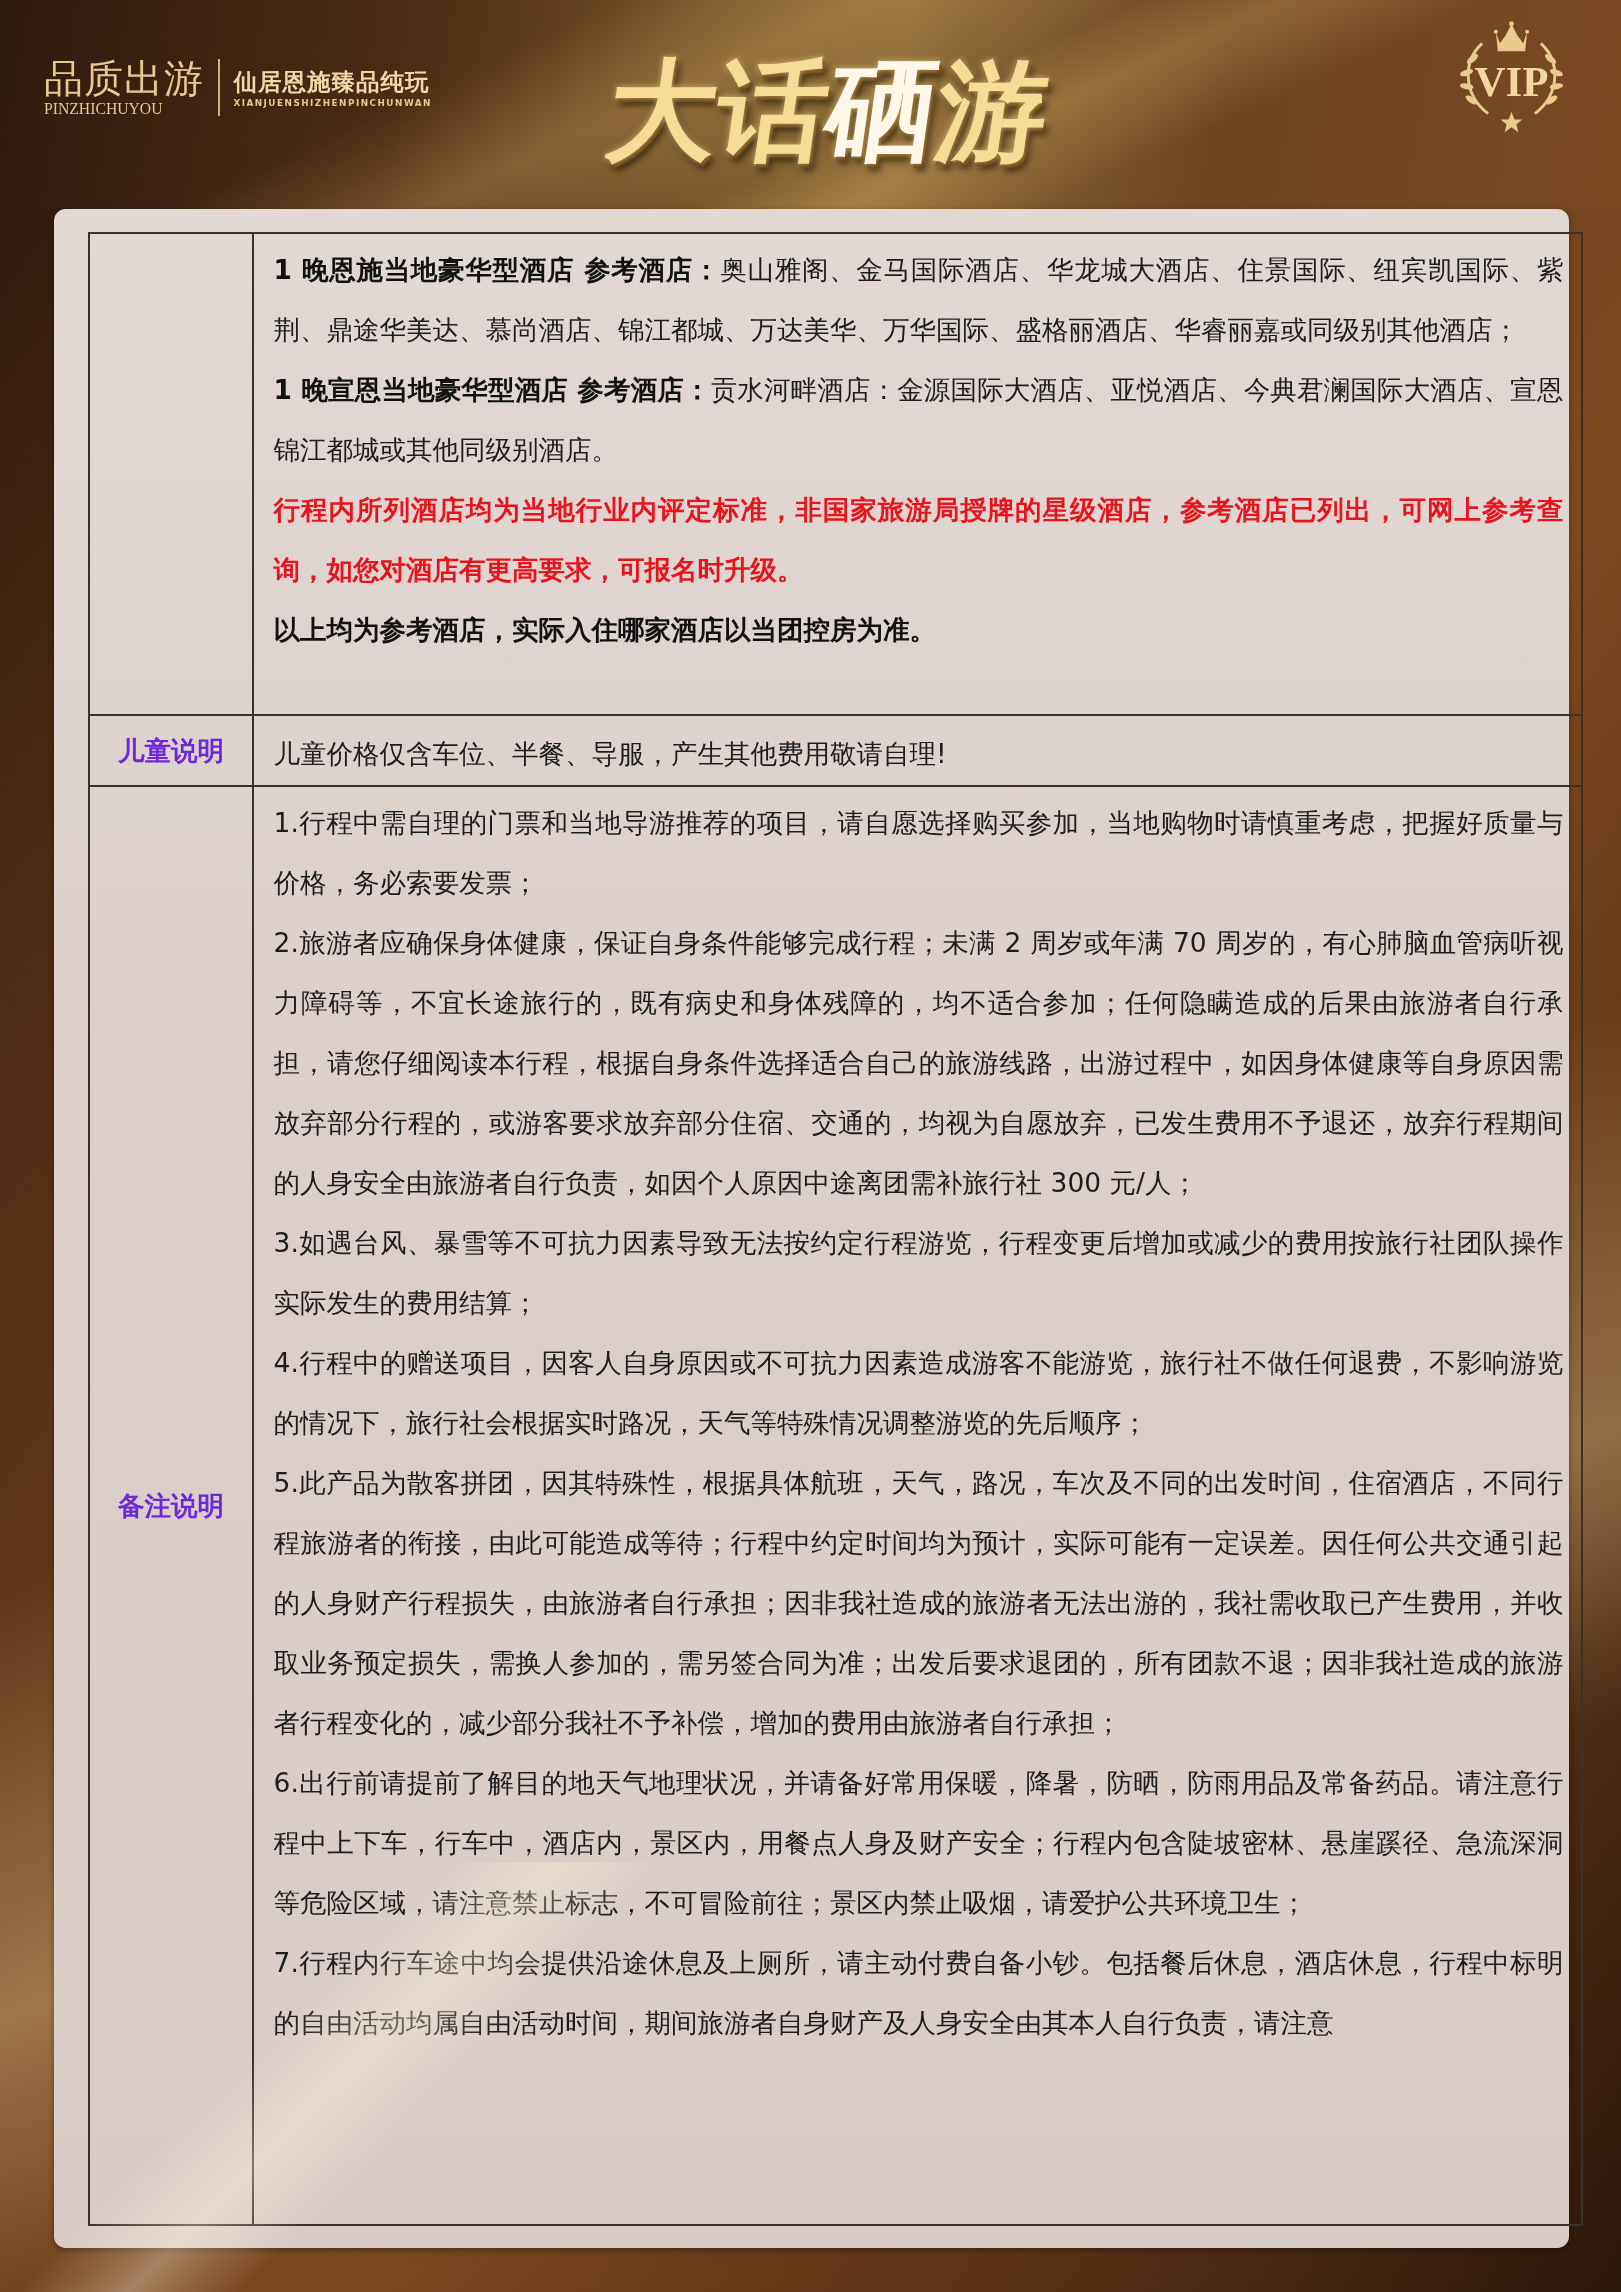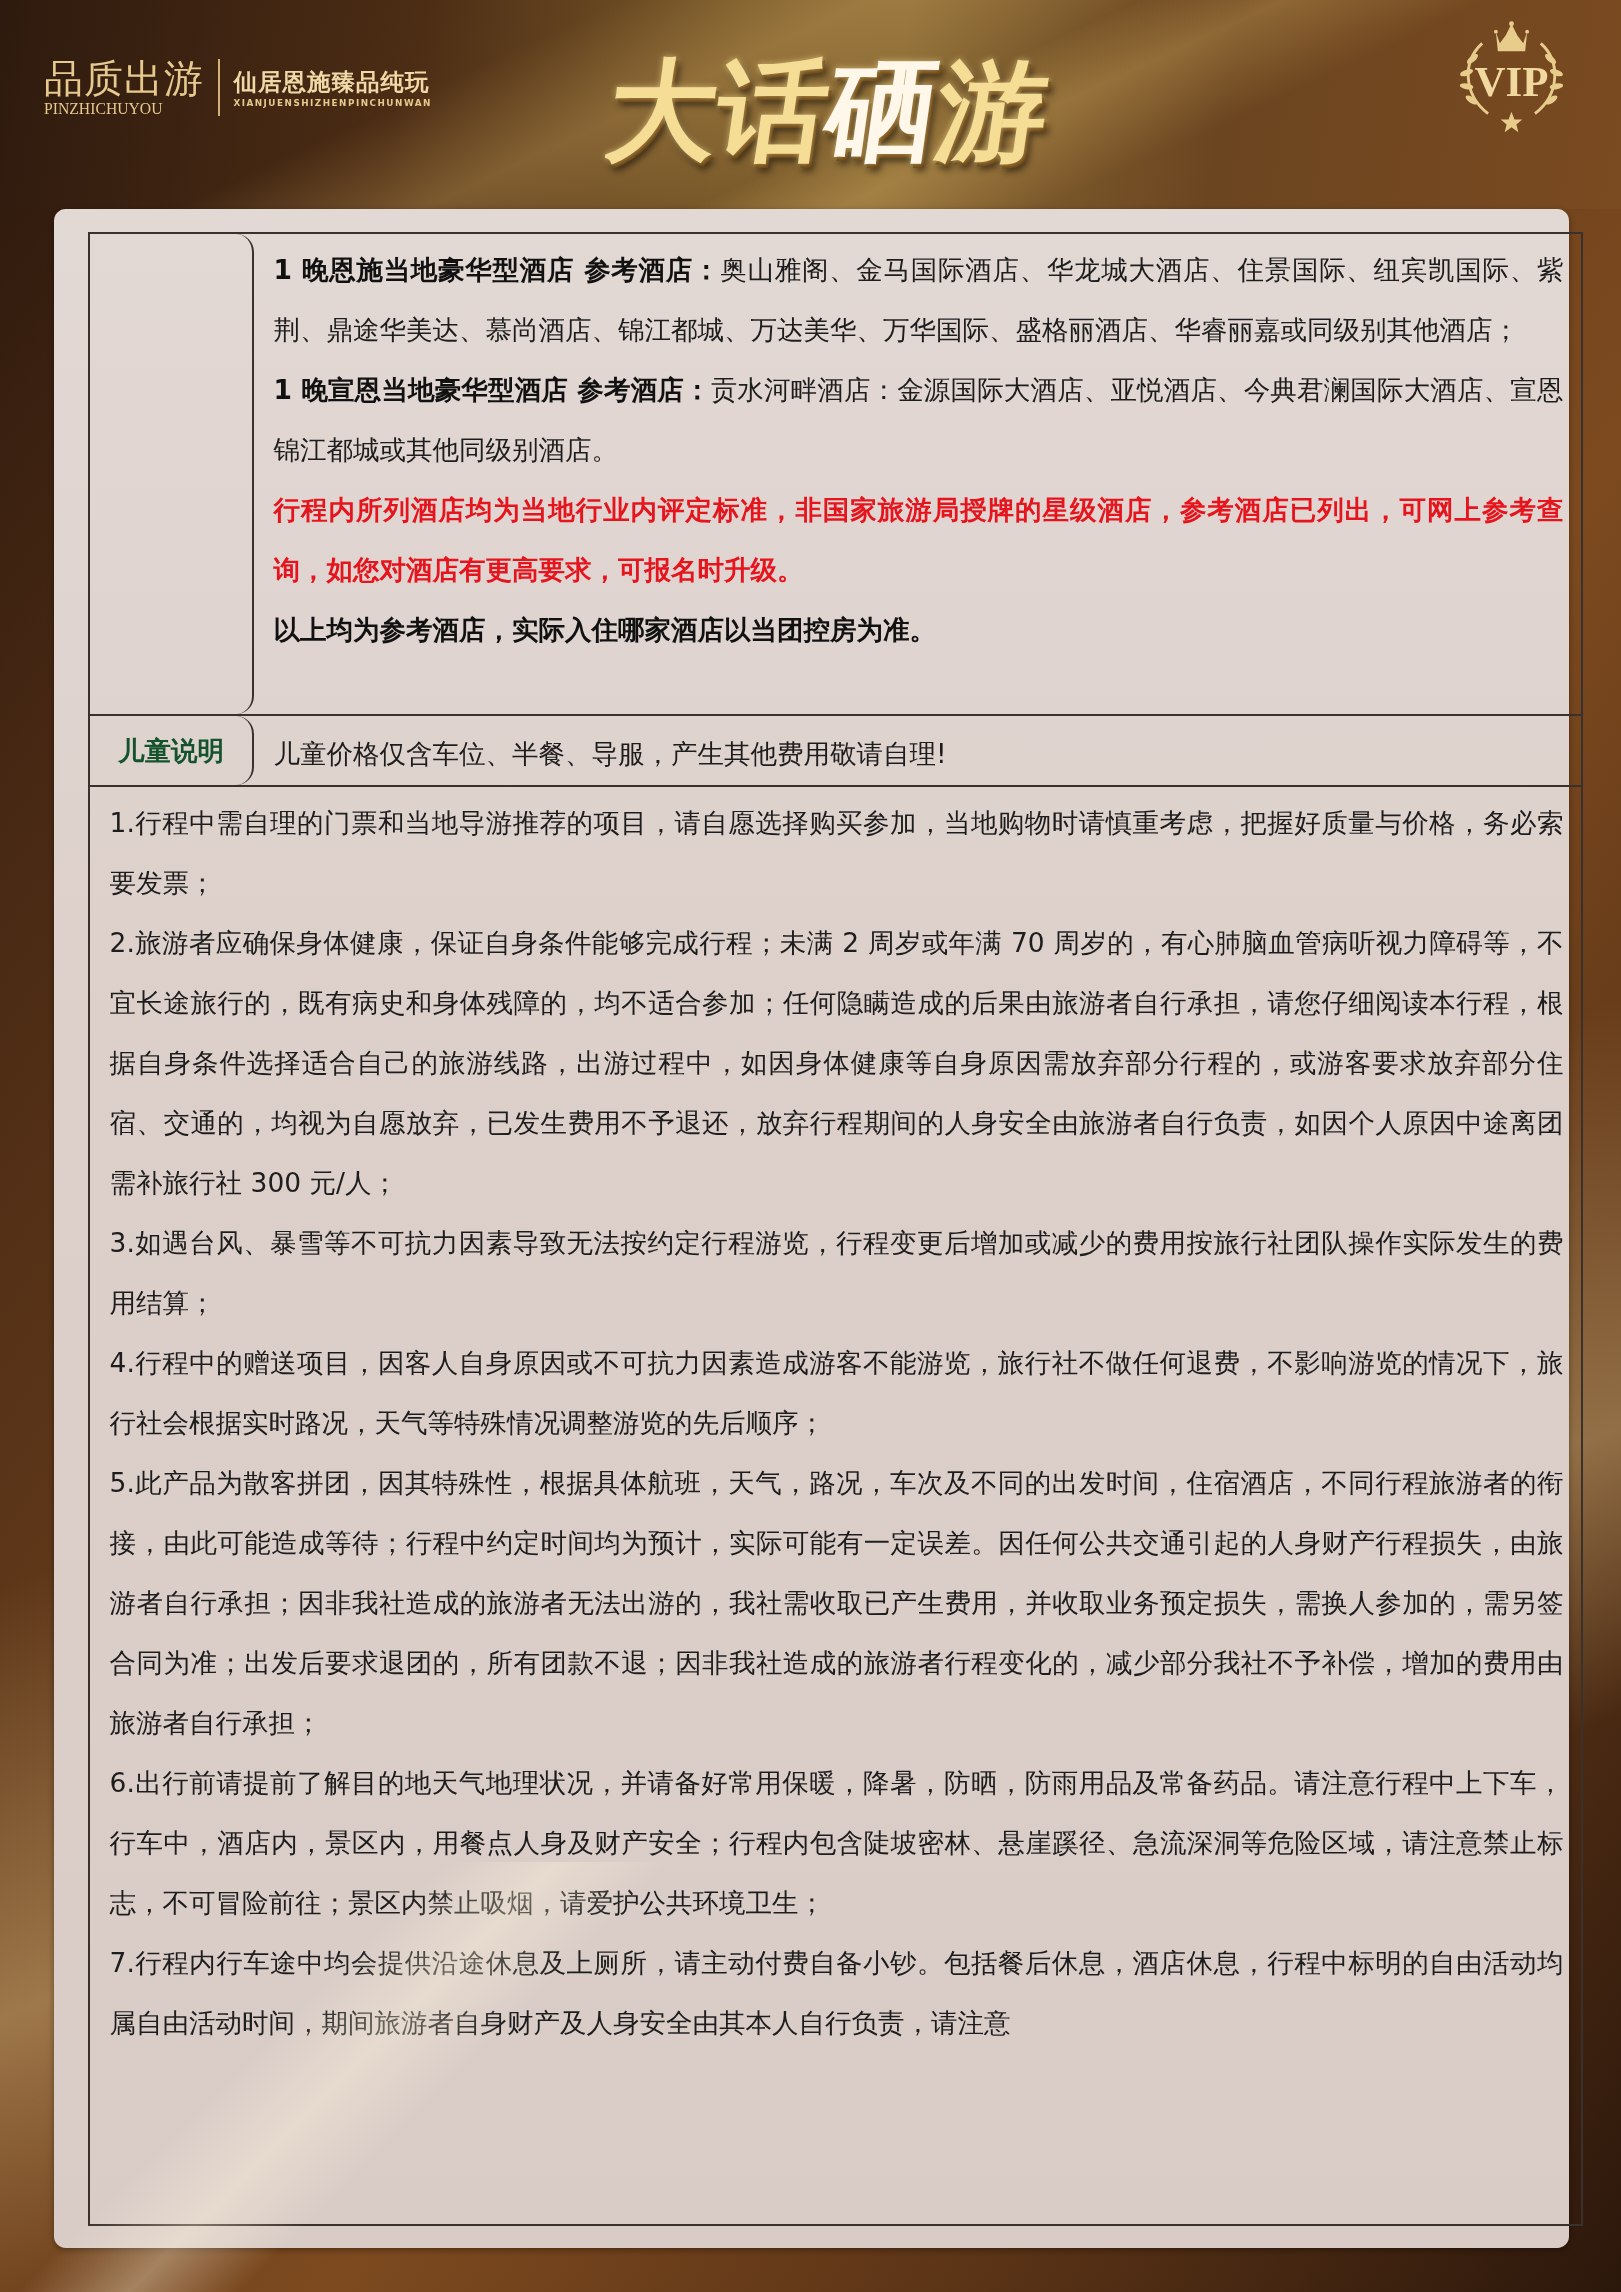--- a/index.html
+++ b/index.html
@@ -54,21 +54,21 @@
   }
   .table {
     position: absolute; left: 88px; top: 232px; width: 1495px;
     border: 2px solid #3a302c; border-collapse: collapse;
   }
   .row { display: flex; border-bottom: 2px solid #3a302c; }
   .row:last-child { border-bottom: none; }
   .label-cell {
     width: 164px; flex: 0 0 164px; border-right: 2px solid #3a302c;
     display: flex; align-items: center; justify-content: center;
-    color: #14532d; font-weight: bold; font-size: 26.5px; border-radius: 18px;
+    color: #6d28d9; font-weight: bold; font-size: 26.5px;
   }
   .content-cell {
     flex: 1; padding: 5.9px 17.6px 3.9px 19.6px;
     font-size: 26.5px; line-height: 60px; color: #1d1d1d; text-align: justify;
   }
   .content-cell p { margin: 0; }
   .b { font-weight: bold; color: #111; }
   .red { color: #e5141d; font-weight: bold; }
   .row-hotels .content-cell { height: 480px; overflow: hidden; }
   .row-child .content-cell { height: 69px; line-height: 57px; padding-top: 9px; }
@@ -139,20 +139,21 @@
       <p class="b">以上均为参考酒店，实际入住哪家酒店以当团控房为准。</p>
     </div>
   </div>
 
   <div class="row row-child">
     <div class="label-cell">儿童说明</div>
     <div class="content-cell">儿童价格仅含车位、半餐、导服，产生其他费用敬请自理!</div>
   </div>
 
   <div class="row row-notes">
+    <div class="label-cell">备注说明</div>
     <div class="content-cell">
       <p>1.行程中需自理的门票和当地导游推荐的项目，请自愿选择购买参加，当地购物时请慎重考虑，把握好质量与价格，务必索要发票；</p>
       <p>2.旅游者应确保身体健康，保证自身条件能够完成行程；未满 2 周岁或年满 70 周岁的，有心肺脑血管病听视力障碍等，不宜长途旅行的，既有病史和身体残障的，均不适合参加；任何隐瞒造成的后果由旅游者自行承担，请您仔细阅读本行程，根据自身条件选择适合自己的旅游线路，出游过程中，如因身体健康等自身原因需放弃部分行程的，或游客要求放弃部分住宿、交通的，均视为自愿放弃，已发生费用不予退还，放弃行程期间的人身安全由旅游者自行负责，如因个人原因中途离团需补旅行社 300 元/人；</p>
       <p>3.如遇台风、暴雪等不可抗力因素导致无法按约定行程游览，行程变更后增加或减少的费用按旅行社团队操作实际发生的费用结算；</p>
       <p>4.行程中的赠送项目，因客人自身原因或不可抗力因素造成游客不能游览，旅行社不做任何退费，不影响游览的情况下，旅行社会根据实时路况，天气等特殊情况调整游览的先后顺序；</p>
       <p>5.此产品为散客拼团，因其特殊性，根据具体航班，天气，路况，车次及不同的出发时间，住宿酒店，不同行程旅游者的衔接，由此可能造成等待；行程中约定时间均为预计，实际可能有一定误差。因任何公共交通引起的人身财产行程损失，由旅游者自行承担；因非我社造成的旅游者无法出游的，我社需收取已产生费用，并收取业务预定损失，需换人参加的，需另签合同为准；出发后要求退团的，所有团款不退；因非我社造成的旅游者行程变化的，减少部分我社不予补偿，增加的费用由旅游者自行承担；</p>
       <p>6.出行前请提前了解目的地天气地理状况，并请备好常用保暖，降暑，防晒，防雨用品及常备药品。请注意行程中上下车，行车中，酒店内，景区内，用餐点人身及财产安全；行程内包含陡坡密林、悬崖蹊径、急流深洞等危险区域，请注意禁止标志，不可冒险前往；景区内禁止吸烟，请爱护公共环境卫生；</p>
       <p>7.行程内行车途中均会提供沿途休息及上厕所，请主动付费自备小钞。包括餐后休息，酒店休息，行程中标明的自由活动均属自由活动时间，期间旅游者自身财产及人身安全由其本人自行负责，请注意</p>
     </div>
   </div>

